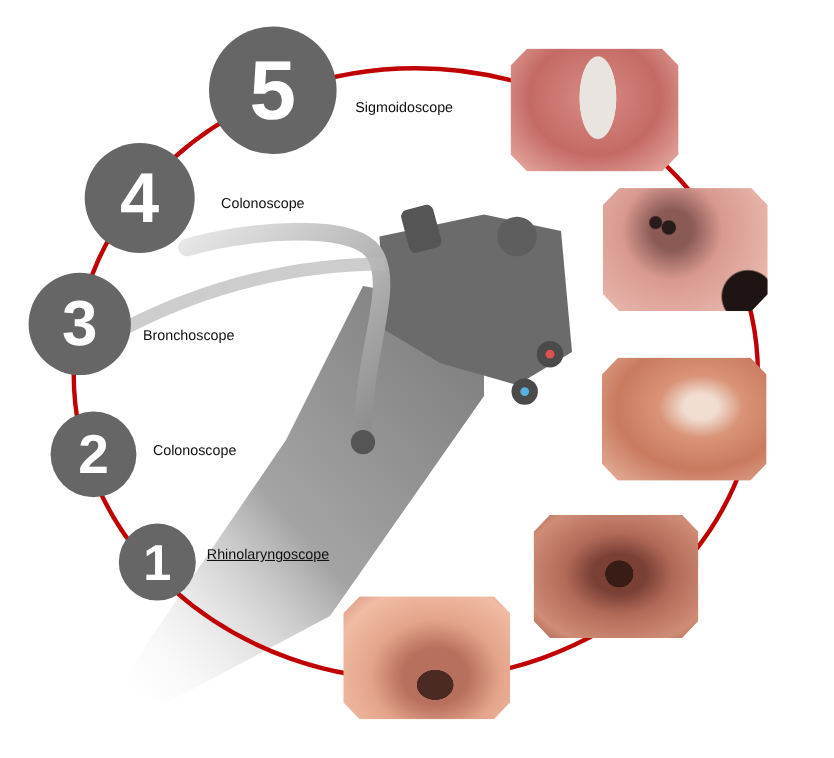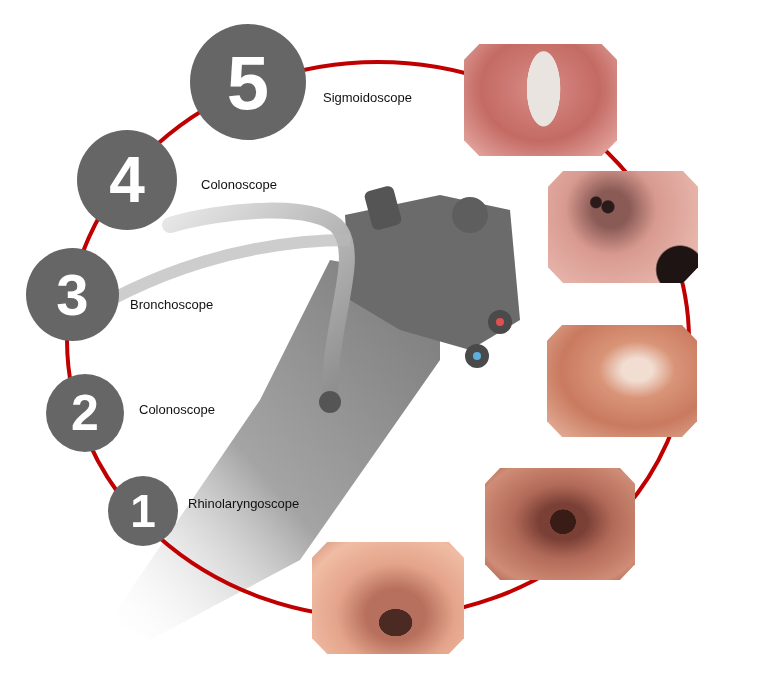--- a/index.html
+++ b/index.html
@@ -64,21 +64,21 @@
   <div class="label" style="left:130px;top:297px;">Bronchoscope</div>
 
   <div class="badge" style="left:46px;top:374px;width:78px;height:78px;font-size:50px;">
       <span>2</span>
     </div>
   <div class="label" style="left:139px;top:402px;">Colonoscope</div>
 
   <div class="badge" style="left:108px;top:476px;width:70px;height:70px;font-size:46px;">
       <span>1</span>
     </div>
-  <div class="label" style="left:188px;top:496px;">Rhinolaryngoscope</div>
+  <div class="label" style="left:188px;top:496px;text-decoration:underline;">Rhinolaryngoscope</div>
 
   <div class="photo" style="left:464px;top:44px;width:153px;height:112px;background:radial-gradient(ellipse 18% 55% at 52% 40%, #e9e4e0 60%, transparent 62%), radial-gradient(ellipse at 50% 40%, #d98c86 0%, #c46a64 55%, #e8b0a8 100%);"></div>
   <div class="photo" style="left:548px;top:171px;width:150px;height:112px;background:radial-gradient(circle at 32% 28%, #2a1a1a 0 4%, transparent 5%), radial-gradient(circle at 40% 32%, #2a1a1a 0 5%, transparent 6%), radial-gradient(circle at 88% 88%, #1e1414 0 14%, transparent 15%), radial-gradient(circle at 42% 34%, #8a5a55 0 16%, #d89a90 40%, #efc2b8 100%);"></div>
   <div class="photo" style="left:547px;top:325px;width:150px;height:112px;background:radial-gradient(ellipse at 60% 40%, #f1ddd2 0 12%, #d99478 30%, #c97a5f 60%, #e6b59f 100%);"></div>
   <div class="photo" style="left:485px;top:468px;width:150px;height:112px;background:radial-gradient(ellipse 14% 18% at 52% 48%, #3a1c16 60%, transparent 62%), radial-gradient(ellipse at 52% 48%, #7a4036 0 22%, #b26a58 45%, #cf8c76 80%, #a8604f 100%);"></div>
   <div class="photo" style="left:312px;top:542px;width:152px;height:112px;background:radial-gradient(ellipse 18% 20% at 55% 72%, #4a2a22 60%, transparent 62%), radial-gradient(ellipse at 55% 65%, #b7705d 0 25%, #e4a48b 50%, #f0bca4 80%, #d8927a 100%);"></div>
 
 </div>
 
 </body></html>

